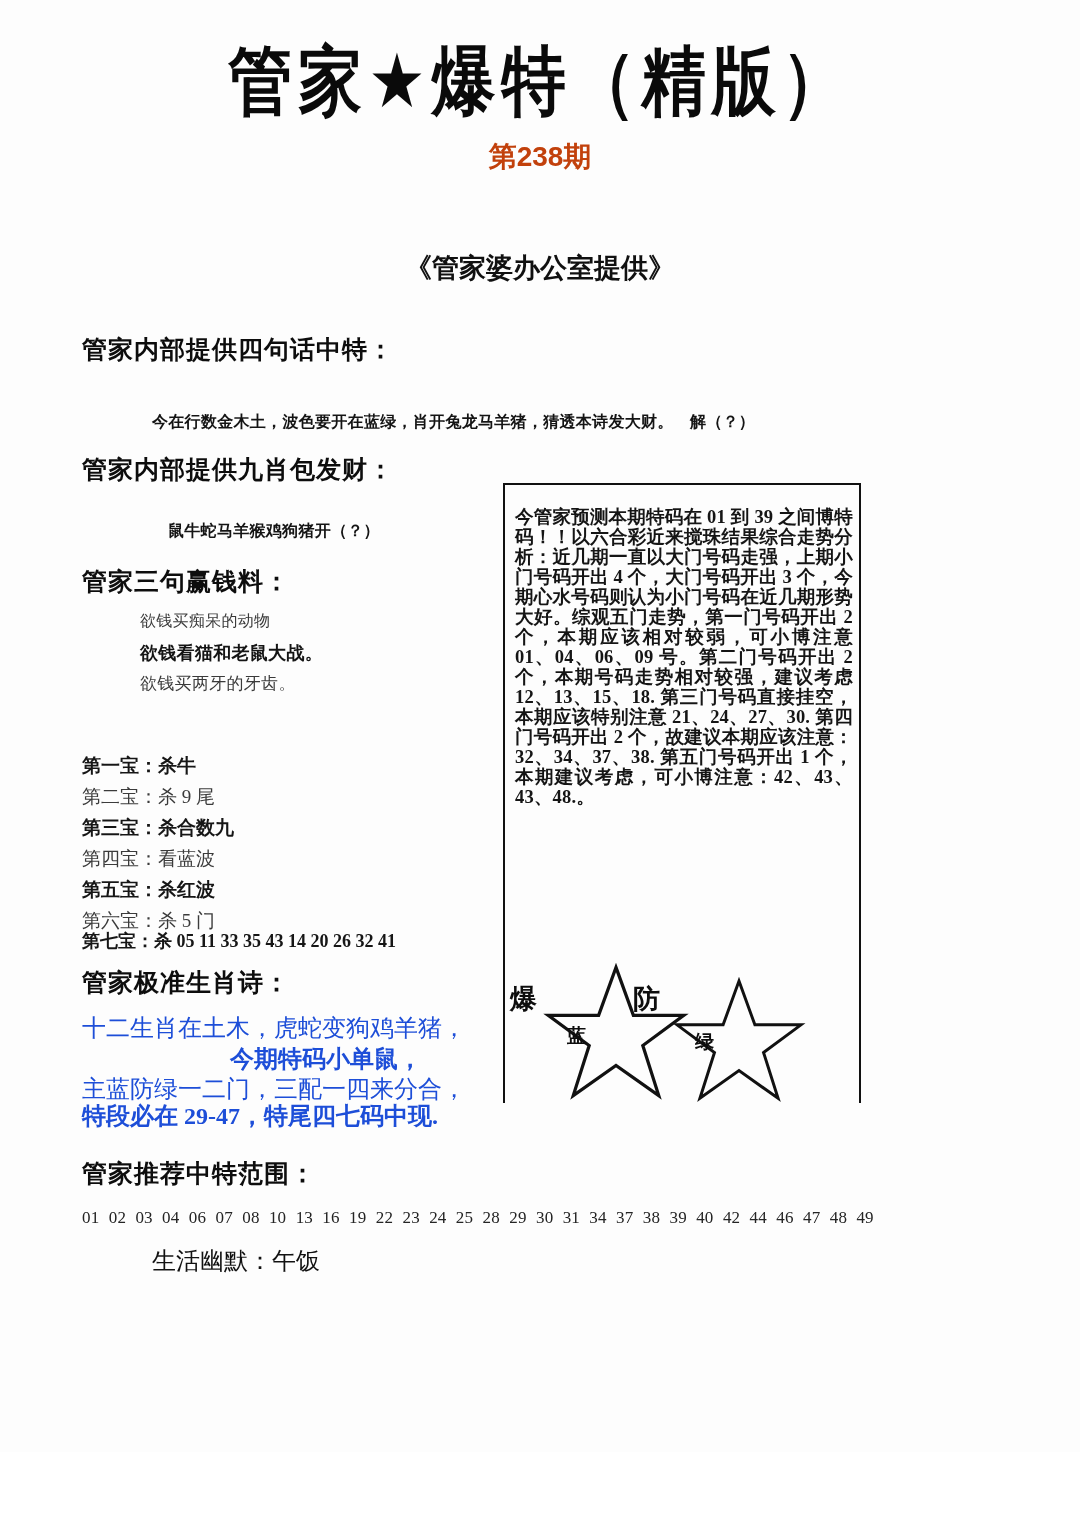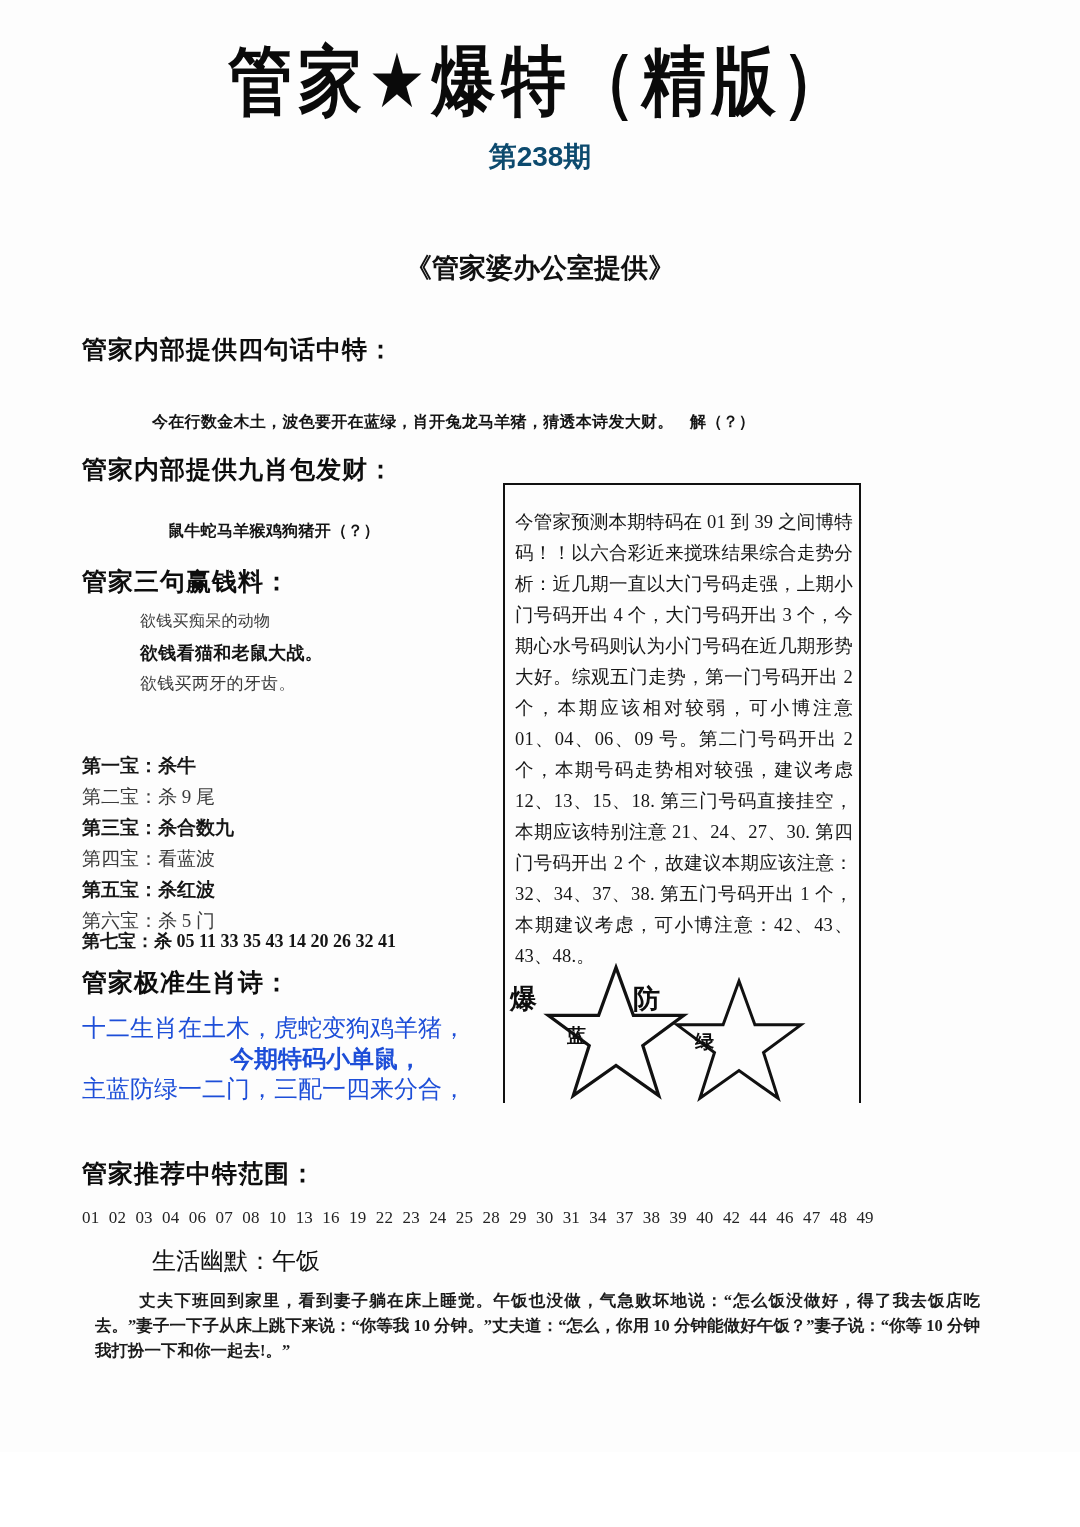--- a/index.html
+++ b/index.html
@@ -39,21 +39,21 @@
     white-space: nowrap;
   }
   .issue {
     position: absolute;
     left: 0; top: 138px;
     width: 1080px;
     text-align: center;
     font-family: "Liberation Sans", sans-serif;
     font-weight: bold;
     font-size: 28px;
-    color: #0c4a6e;
+    color: #c2410c;
   }
   .result {
     position: absolute;
     left: 0; top: 192px;
     width: 1080px;
     text-align: center;
     font-family: "Liberation Sans", sans-serif;
     font-weight: bold;
     font-size: 27px;
     color: #e60000;
@@ -162,23 +162,23 @@
     box-sizing: border-box;
     background: transparent;
   }
   .box-text {
     position: absolute;
     left: 10px;
     top: 22px;
     width: 338px;
     font-family: "Liberation Serif", serif;
     font-size: 18.5px;
-    line-height: 31px;
+    line-height: 20px;
     color: #151515;
-    font-weight: normal;
+    font-weight: bold;
     text-align: justify;
     letter-spacing: 0.2px;
   }
   .stars-area {
     position: absolute;
     left: 0;
     top: 470px;
     width: 100%;
     height: 150px;
   }
@@ -239,26 +239,26 @@
     <span class="lbl">第六宝：</span><span class="val">杀 5 门</span>
   </div>
   <div class="bao-row" style="left:82px; top:929px; font-size:18px;">
     <span class="lbl">第七宝：</span><span class="val">杀 05  11  33  35  43  14  20  26  32  41</span>
   </div>
 
   <div class="sec-head" style="left:82px; top:966px;">管家极准生肖诗：</div>
   <div class="poem-row" style="left:82px; top:1012px;">十二生肖在土木，虎蛇变狗鸡羊猪，</div>
   <div class="poem-row" style="left:230px; top:1043px; font-weight:bold;">今期特码小单鼠，</div>
   <div class="poem-row" style="left:82px; top:1073px;">主蓝防绿一二门，三配一四来分合，</div>
+  <div class="poem-row" style="left:82px; top:1100px; font-weight:bold;">特段必在 29-47，特尾四七码中现.</div>
 
   <div class="sec-head" style="left:82px; top:1157px;">管家推荐中特范围：</div>
   <div class="num-strip"><span>01</span><span>02</span><span>03</span><span>04</span><span>06</span><span>07</span><span>08</span><span>10</span><span>13</span><span>16</span><span>19</span><span>22</span><span>23</span><span>24</span><span>25</span><span>28</span><span>29</span><span>30</span><span>31</span><span>34</span><span>37</span><span>38</span><span>39</span><span>40</span><span>42</span><span>44</span><span>46</span><span>47</span><span>48</span><span>49</span></div>
 
   <div class="humor-title">生活幽默：午饭</div>
-  <div class="humor-body">丈夫下班回到家里，看到妻子躺在床上睡觉。午饭也没做，气急败坏地说：“怎么饭没做好，得了我去饭店吃去。”妻子一下子从床上跳下来说：“你等我 10 分钟。”丈夫道：“怎么，你用 10 分钟能做好午饭？”妻子说：“你等 10 分钟我打扮一下和你一起去!。”</div>
 
   <div class="box">
     <div class="box-text">今管家预测本期特码在 01 到 39 之间博特码！！以六合彩近来搅珠结果综合走势分析：近几期一直以大门号码走强，上期小门号码开出 4 个，大门号码开出 3 个，今期心水号码则认为小门号码在近几期形势大好。综观五门走势，第一门号码开出 2 个，本期应该相对较弱，可小博注意 01、04、06、09 号。第二门号码开出 2 个，本期号码走势相对较强，建议考虑 12、13、15、18. 第三门号码直接挂空，本期应该特别注意 21、24、27、30. 第四门号码开出 2 个，故建议本期应该注意：32、34、37、38. 第五门号码开出 1 个，本期建议考虑，可小博注意：42、43、43、48.。</div>
 
     <div class="stars-area">
 
       <div class="star-wrap" style="left:6px; top:8px;">
         <svg width="210" height="140" viewBox="0 0 100 95">
           <polygon points="50,3 61.8,35.5 96,35.5 68.2,56 79,90 50,69.5 21,90 31.8,56 4,35.5 38.2,35.5" fill="none" stroke="#111" stroke-width="2.2" stroke-linejoin="miter"></polygon>
         </svg>

